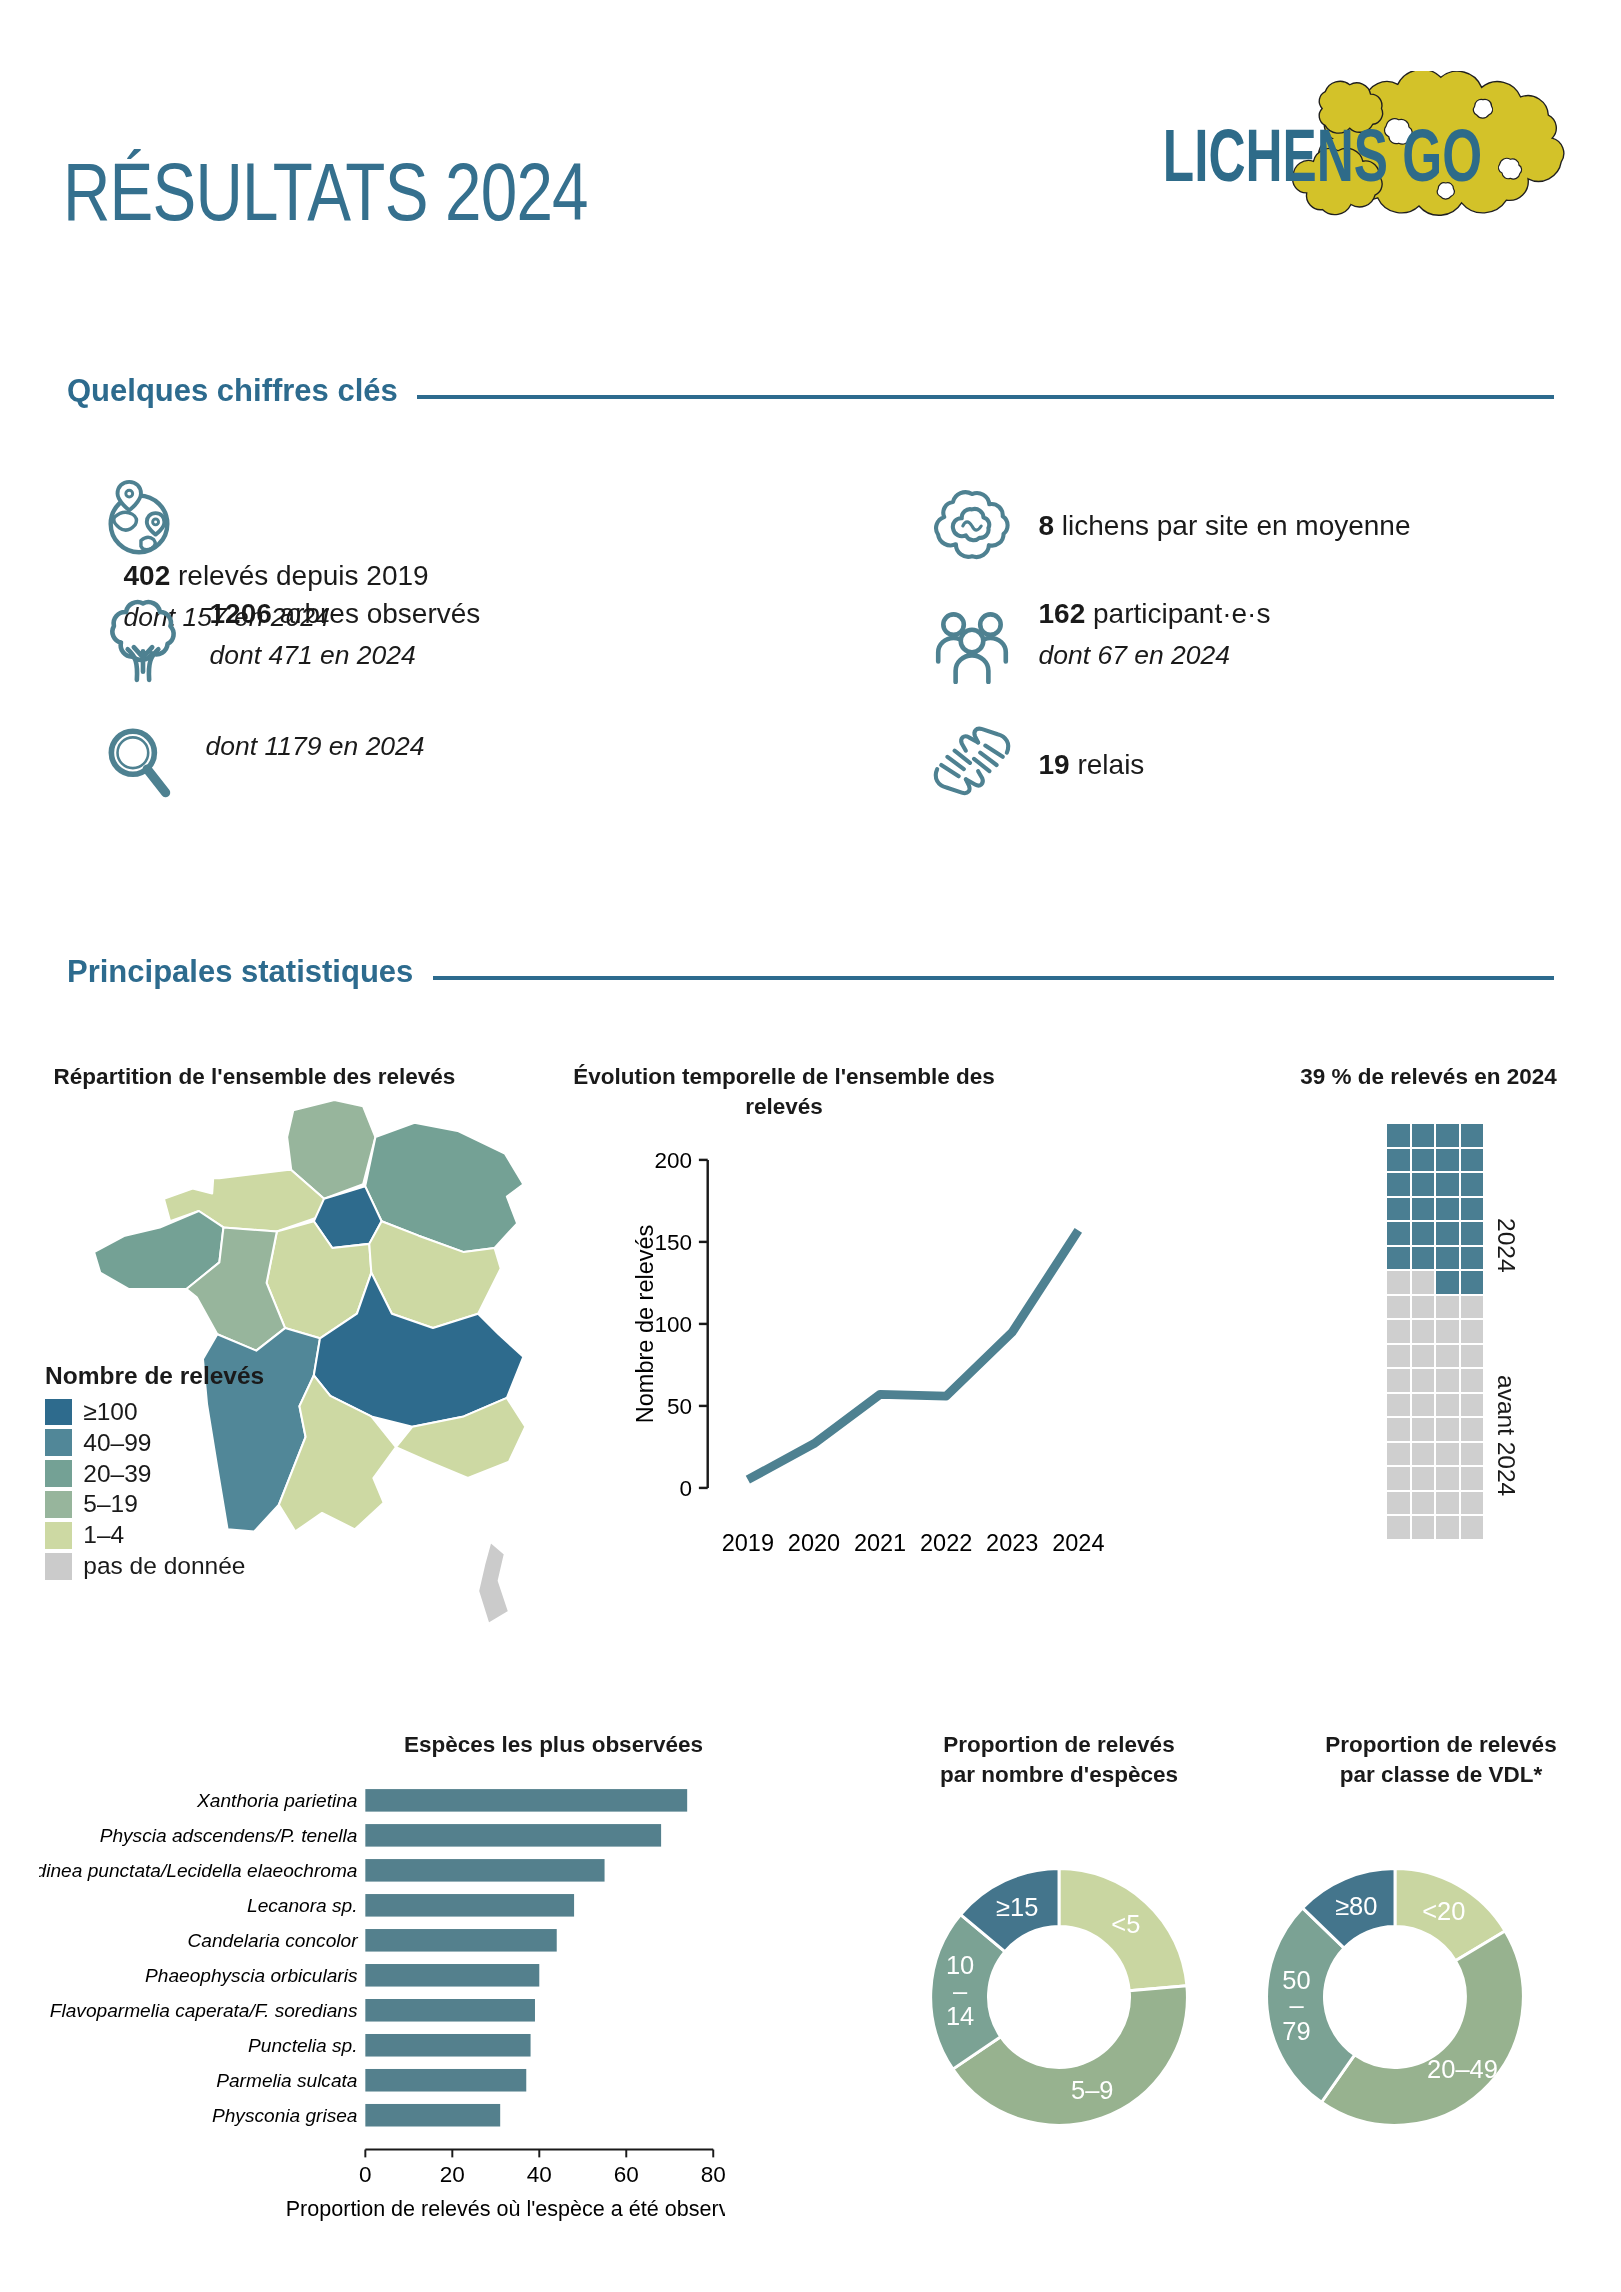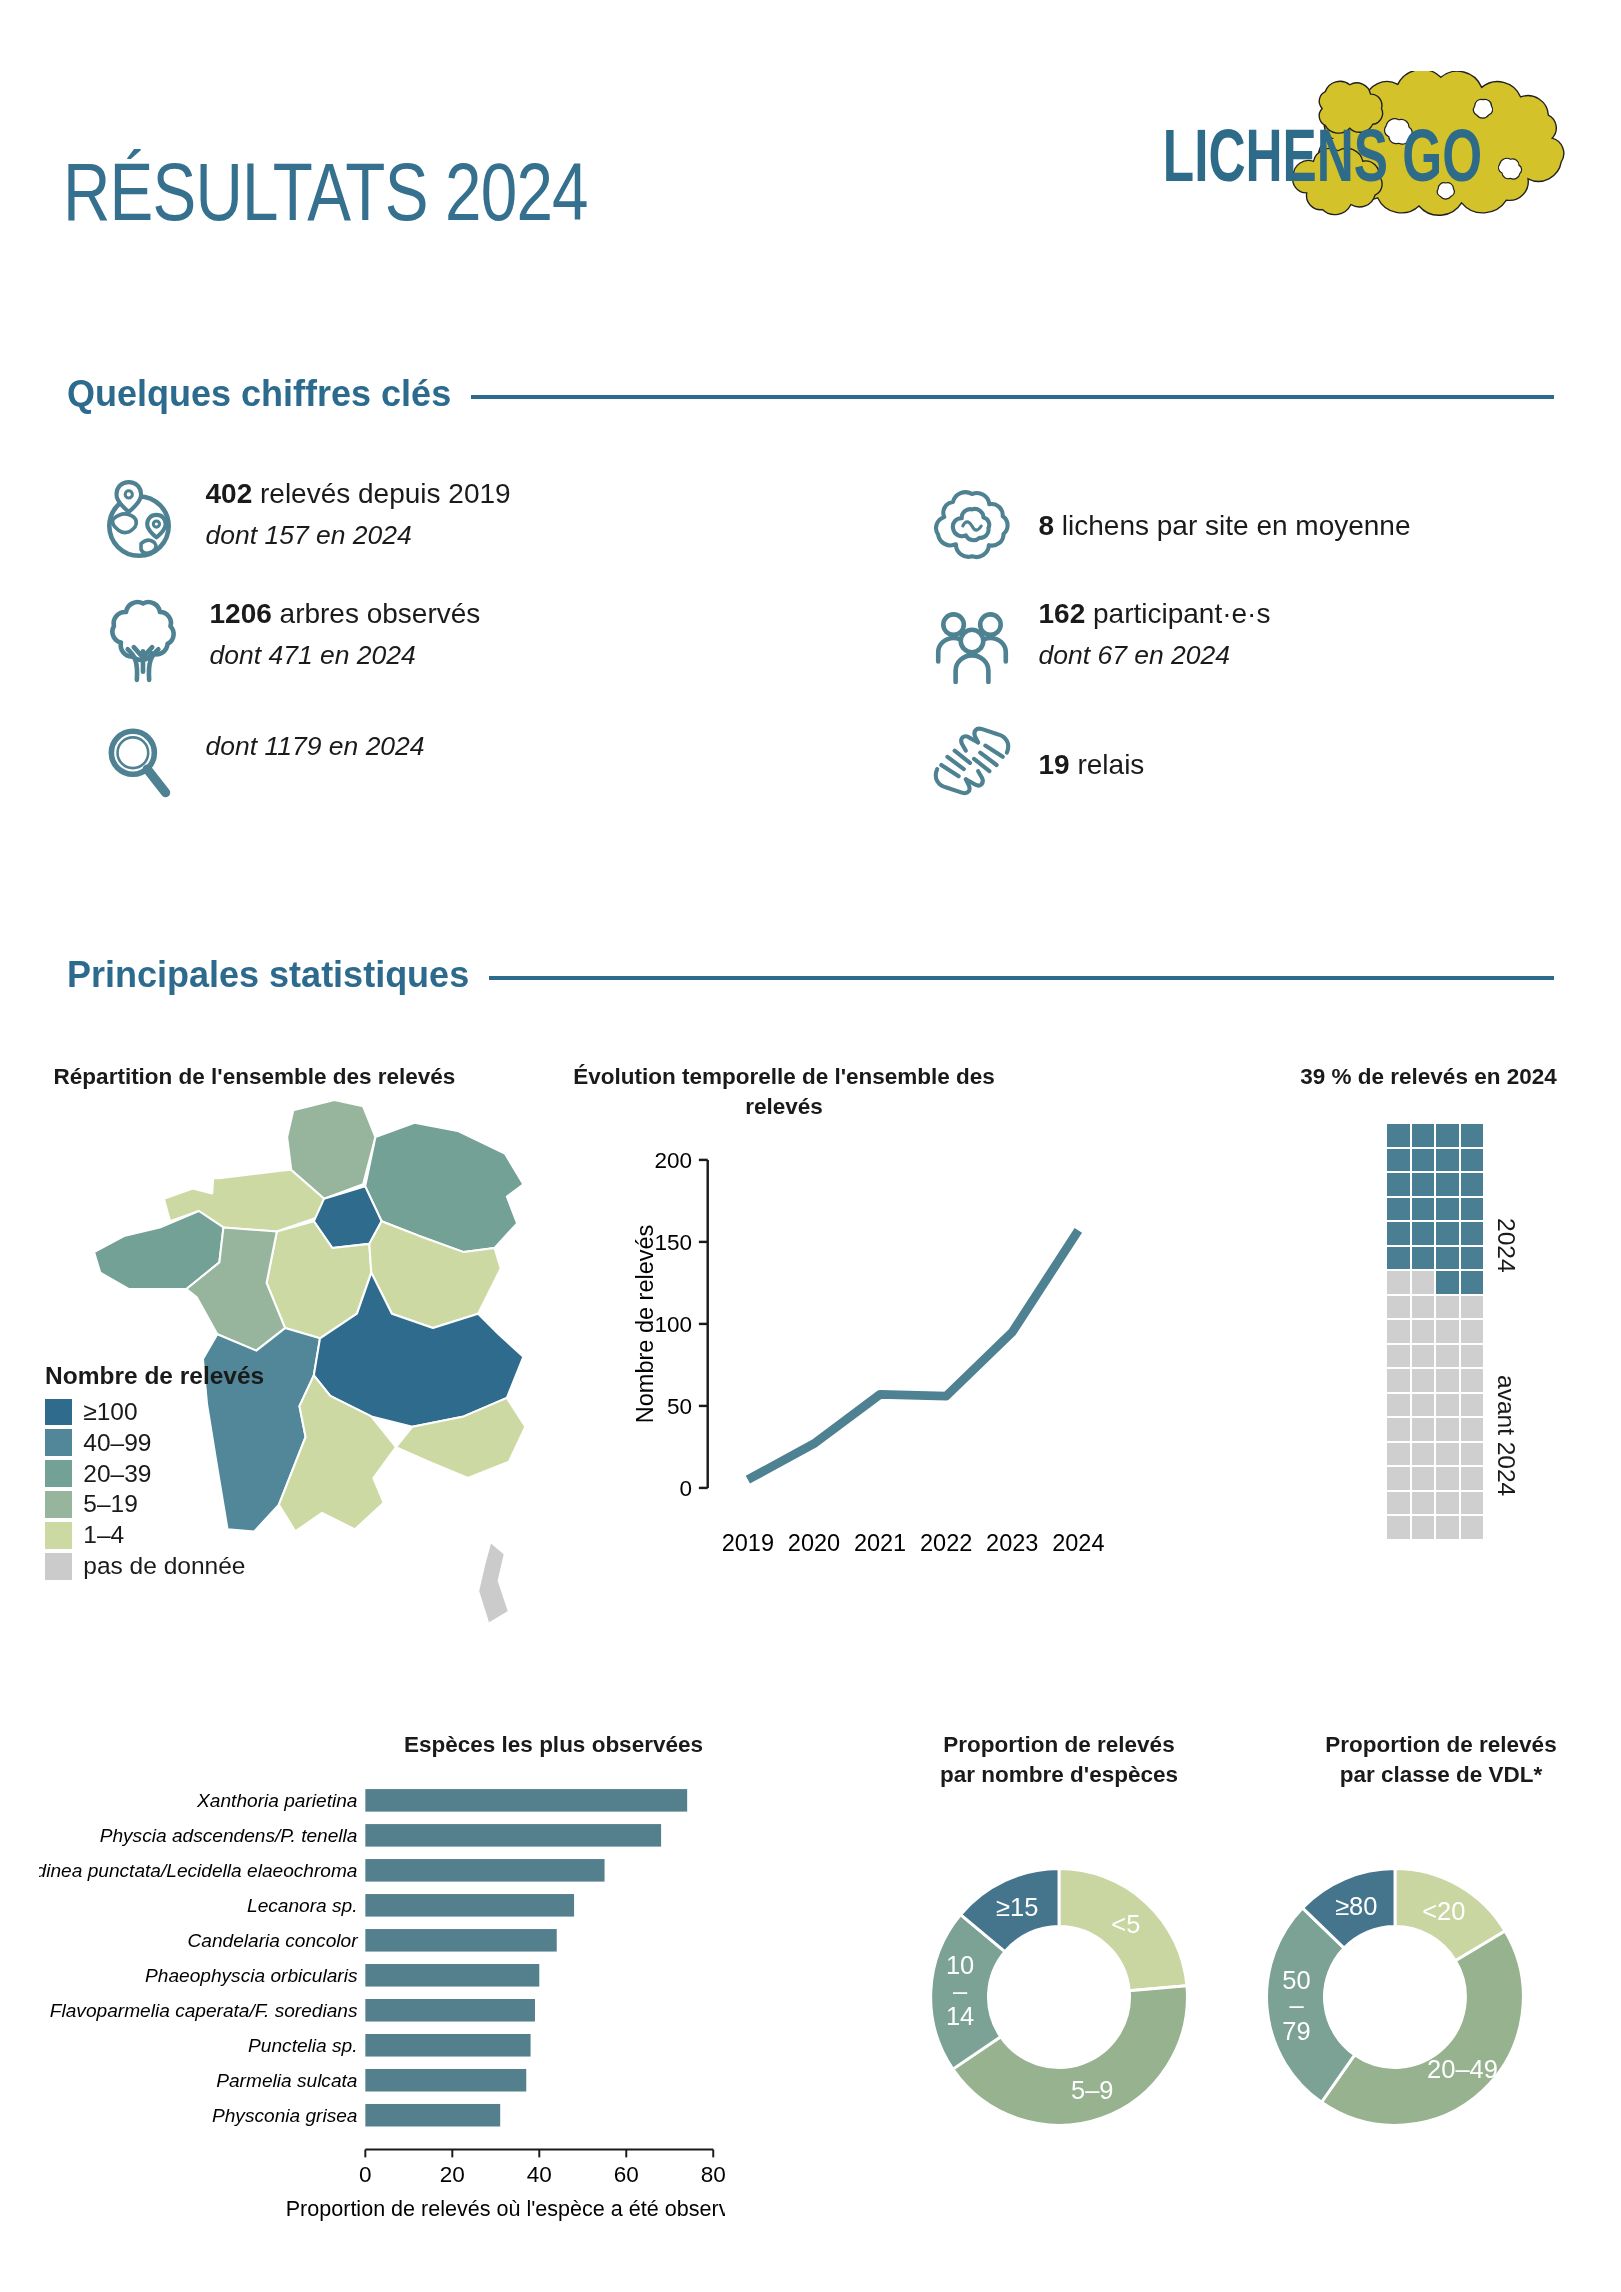--- a/index.html
+++ b/index.html
@@ -5,21 +5,21 @@
   html,body{margin:0;padding:0;background:#fff;}
   body{font-family:"Liberation Sans",sans-serif;color:#1a1a1a;}
   .page{position:relative;width:1621px;height:2293px;background:#fff;overflow:hidden;}
 
   .big-title{position:absolute;left:63px;top:145px;font-size:82px;font-weight:400;
     color:#35708e;letter-spacing:-1px;transform:scaleX(.8);transform-origin:left top;white-space:nowrap;}
 
   .logo{position:absolute;left:1152px;top:71px;width:421px;height:162px;}
 
   .sec{position:absolute;display:flex;align-items:flex-start;gap:19.6px;}
-  .sec h2{margin:0;font-size:36px;font-weight:700;color:#2d6b8e;white-space:nowrap;}
+  .sec h2{margin:0;font-size:31px;font-weight:700;color:#2d6b8e;white-space:nowrap;}
   .sec .rule{flex:1;height:4.9px;background:#2d6b8e;margin-top:21.6px;}
 
   .kf-row{position:absolute;display:flex;}
   .kf-icon{width:82px;height:86px;flex:0 0 82px;}
   .kf-text{margin-left:25.5px;}
   .kf-main{font-size:28px;}
   .kf-num{font-weight:700;}
   .kf-sub{font-size:26.5px;font-style:italic;margin-top:9.8px;}
   .kf-row.single{align-items:center;}
 
@@ -62,21 +62,21 @@
 
     <text id="logo-text" x="16" y="112" font-size="76" font-weight="700" transform="scale(0.69,1)" fill="#2e6b89">LICHENS GO</text>
       </svg>
   </div>
 
   <div class="sec" style="left:67px;top:373px;width:1487px;">
     <h2>Quelques chiffres clés</h2>
     <div class="rule"></div>
   </div>
 
-  <div class="kf-row" style="left:98px;top:478px;">
+  <div class="kf-row" style="left:98px;top:478px;flex-direction:column;">
     <svg class="kf-icon" viewBox="0 0 80 84">
       <g fill="none" stroke="#4e8191" stroke-width="4.5" stroke-linecap="round" stroke-linejoin="round">
         <circle cx="40" cy="47" r="29"></circle>
         <path stroke-width="3.5" d="M15,40 q9,-8 18,-3 q7,4 3,11 q-8,9 -16,3 q-8,-6 -5,-11 Z"></path>
         <path stroke-width="3.5" d="M42,64 q7,-6 13,-1 q4,5 -2,9 q-8,4 -11,-2 Z"></path>
         <path fill="#fff" stroke-width="4" d="M30,4 c-7,0 -12,5 -12,12 c0,8 12,17 12,17 c0,0 12,-9 12,-17 c0,-7 -5,-12 -12,-12 Z"></path>
         <circle cx="30" cy="16" r="3.5" stroke-width="3"></circle>
         <path fill="#fff" stroke-width="4" d="M57,36 c-5.5,0 -9,4 -9,9 c0,6.5 9,13 9,13 c0,0 9,-6.5 9,-13 c0,-5 -3.5,-9 -9,-9 Z"></path>
         <circle cx="57" cy="45" r="3" stroke-width="3"></circle>
       </g>

